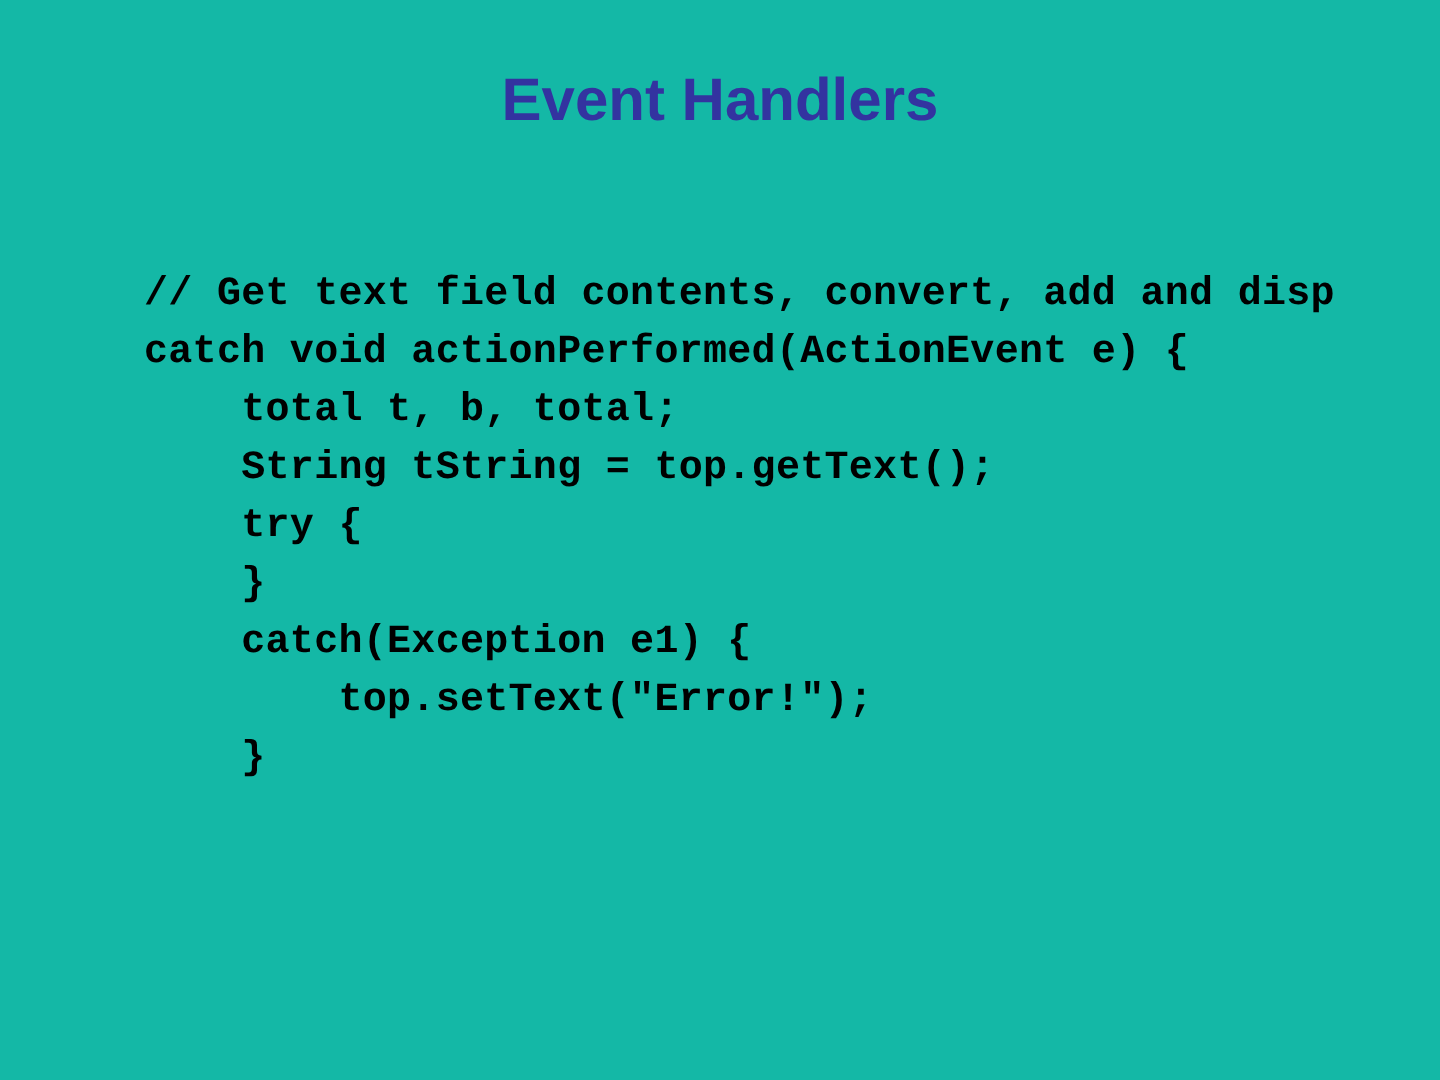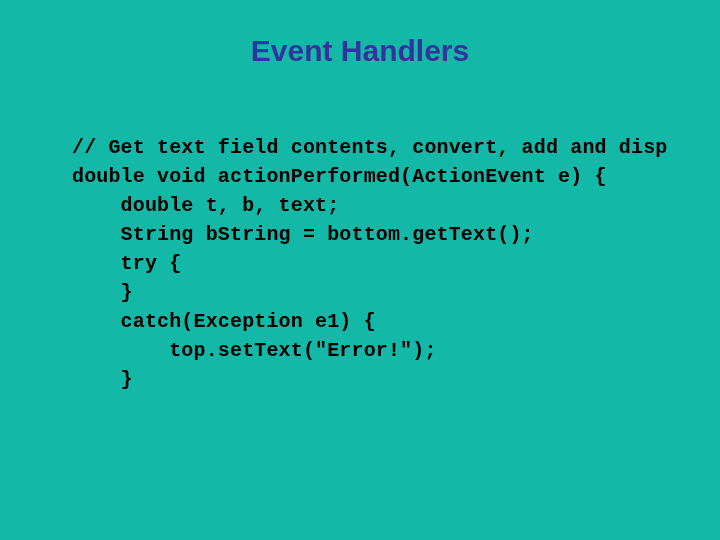--- a/index.html
+++ b/index.html
@@ -57,23 +57,23 @@
 </style>
 </head>
 <body>
 
 <div class="slide">
 
   <div class="slide-title">Event Handlers</div>
 
   <div class="code-block">
     <div class="code-line">// Get text field contents, convert, add and disp</div>
-    <div class="code-line">double void actionPerformed(ActionEvent e) {</div>
-    <div class="code-line">    double t, b, text;</div>
-    <div class="code-line">    String bString = bottom.getText();</div>
+    <div class="code-line">catch void actionPerformed(ActionEvent e) {</div>
+    <div class="code-line">    total t, b, total;</div>
+    <div class="code-line">    String tString = top.getText();</div>
     <div class="code-line">    try {</div>
     <div class="code-line">    }</div>
     <div class="code-line">    catch(Exception e1) {</div>
     <div class="code-line">        top.setText("Error!");</div>
     <div class="code-line">    }</div>
   </div>
 
 </div>
 
 </body></html>

